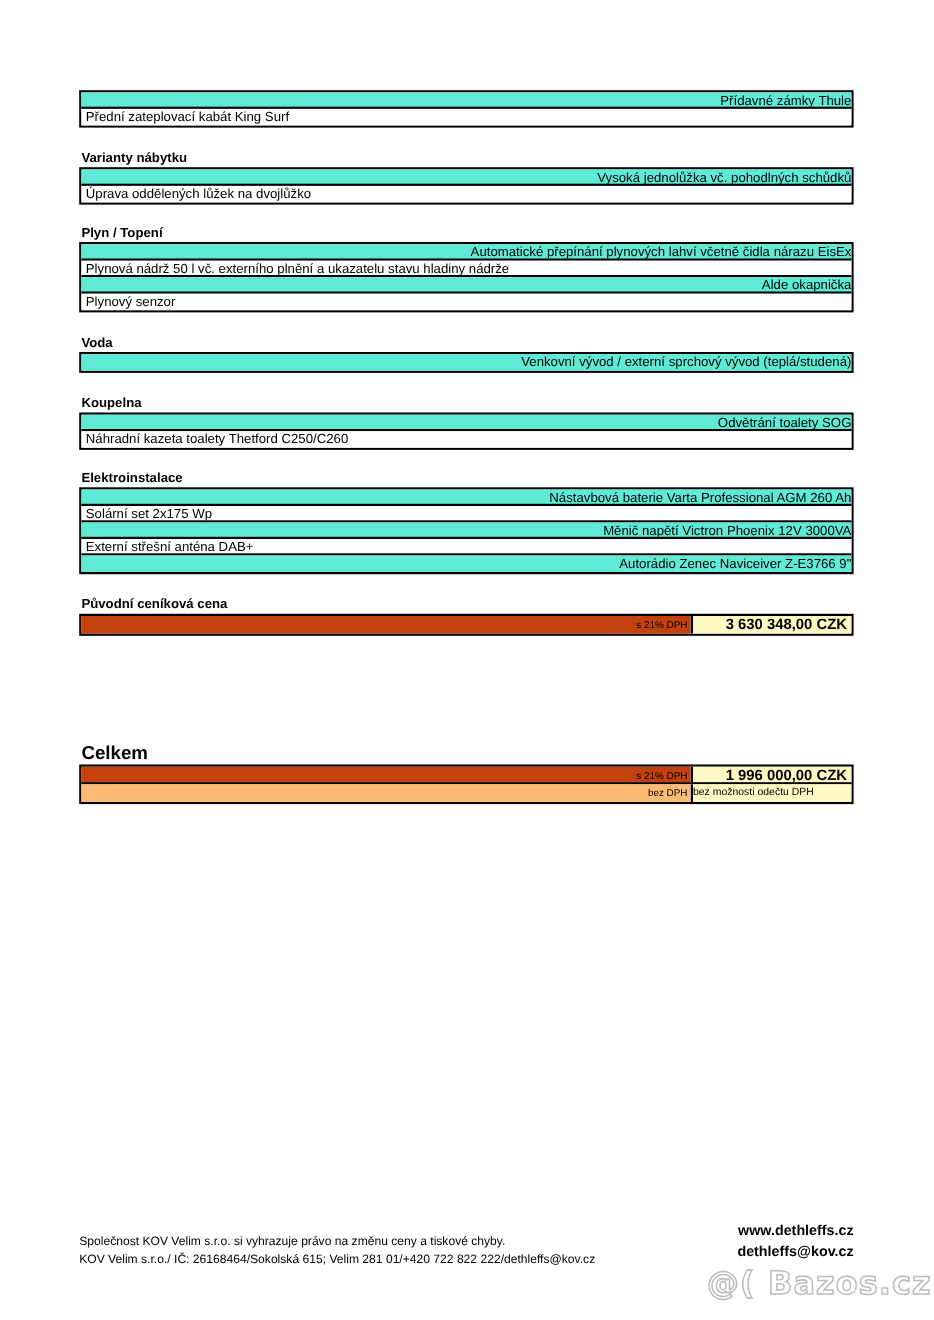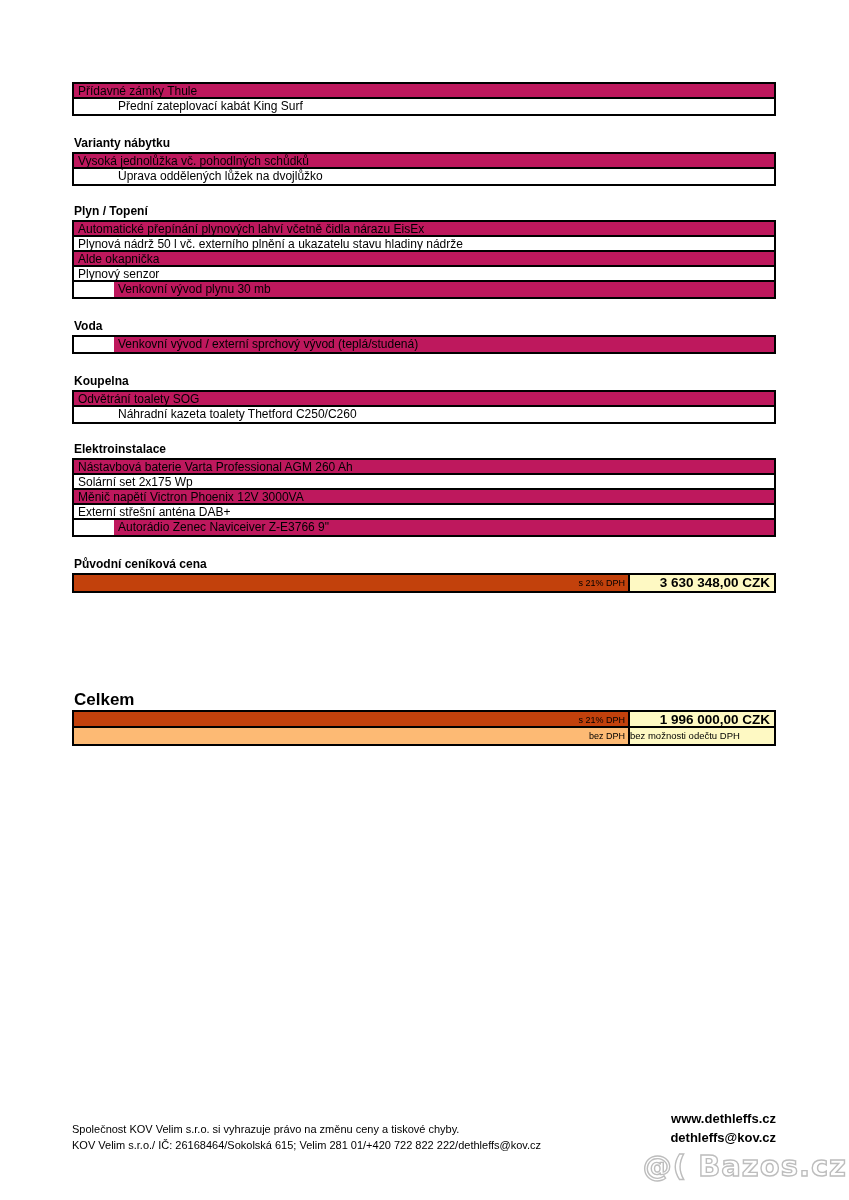--- a/index.html
+++ b/index.html
@@ -21,22 +21,22 @@
   }
   .row {
     height: 15px;
     font-size: 12px;
     line-height: 15px;
     padding-left: 4px;
     background: #fff;
     border-bottom: 2px solid #000;
     white-space: nowrap; overflow: hidden;
   }
-  .row:last-child { border-bottom: none; margin-left: 40px; }
-  .row.alt { background: #be185d; }
+  .row:last-child { border-bottom: none; }
+  .row.alt { background: #5eead4; text-align: right; }
   
   .sec {
     font-size: 12px; font-weight: bold; line-height: 14px;
     margin: 18px 0 2px 2px;
   }
   .sec.m19 { margin-top: 20px; }
   .sec.m20 { margin-top: 20px; }
   .sec.big { font-size: 17px; line-height: 17px; margin-top: 98px; }
   
   .ptbl { border: 2px solid #000; width: 100%; }
@@ -99,21 +99,20 @@
       <div class="row alt">Vysoká jednolůžka vč. pohodlných schůdků</div>
       <div class="row">Úprava oddělených lůžek na dvojlůžko</div>
     </div>
 
     <div class="sec">Plyn / Topení</div>
     <div class="tbl">
       <div class="row alt">Automatické přepínání plynových lahví včetně čidla nárazu EisEx</div>
       <div class="row">Plynová nádrž 50 l vč. externího plnění a ukazatelu stavu hladiny nádrže</div>
       <div class="row alt">Alde okapnička</div>
       <div class="row">Plynový senzor</div>
-      <div class="row alt">Venkovní vývod plynu 30 mb</div>
     </div>
 
     <div class="sec m19">Voda</div>
     <div class="tbl">
       <div class="row alt">Venkovní vývod / externí sprchový vývod (teplá/studená)</div>
     </div>
 
     <div class="sec m19">Koupelna</div>
     <div class="tbl">
       <div class="row alt">Odvětrání toalety SOG</div>

